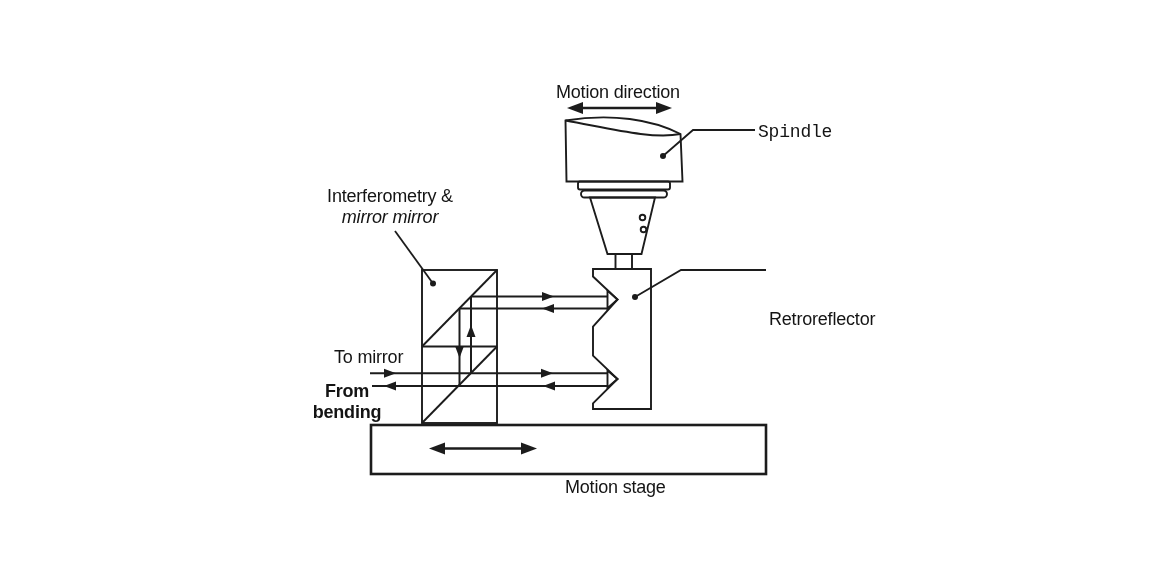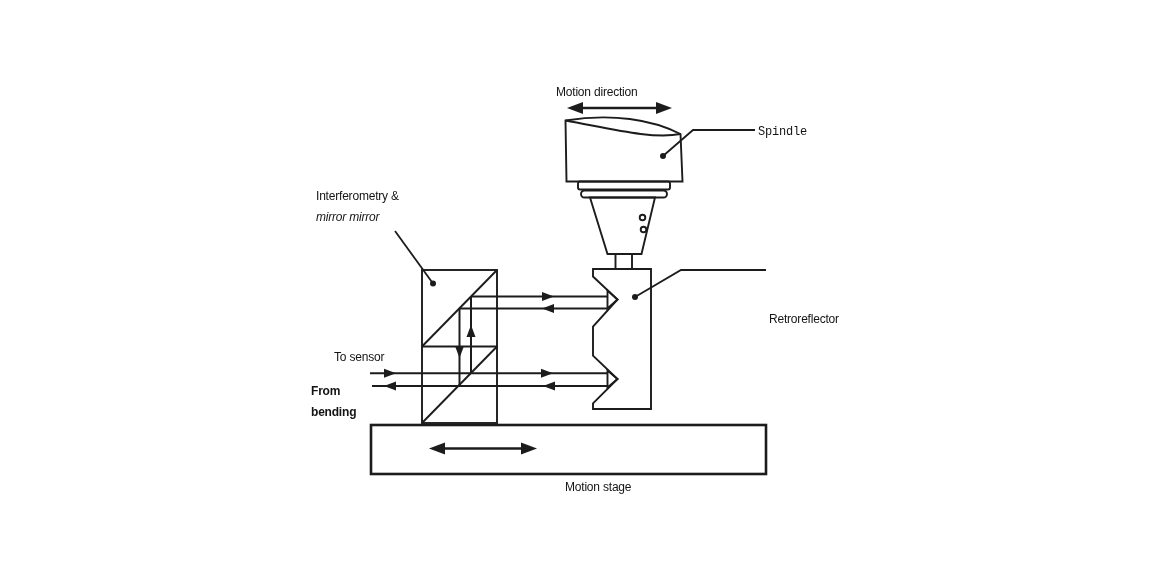--- a/index.html
+++ b/index.html
@@ -21,27 +21,27 @@
     overflow:hidden;
   }
   svg.diagram{
     position:absolute;
     left:0;top:0;
     color:var(--line-color);
   }
   .label{
     position:absolute;
     color:var(--text-color);
-    font-size:12px;
+    font-size:18px;
     letter-spacing:-0.2px;
     white-space:nowrap;
     line-height:20.5px;
   }
   .label .italic{font-style:italic;}
-  .center{text-align:left;}
+  .center{text-align:center;}
 </style>
 </head>
 <body>
 
 <div class="stage-area">
 
   <svg class="diagram" width="1155" height="572" viewBox="0 0 1155 572" fill="none" stroke="currentColor" stroke-width="1.9" stroke-linejoin="miter" stroke-linecap="butt">
 
     <g>
       <path d="M565.5,120.5 C612,113 652,119.5 680.5,134 L682.5,181.5 L566.5,181.5 Z"></path>
@@ -112,21 +112,21 @@
 
   <div class="label" style="left:556px;top:82px;">Motion direction</div>
 
   <div class="label" style="left:758px;top:122px;font-family:Liberation Mono, monospace;">Spindle</div>
 
   <div class="label center" style="left:316px;top:186px;width:148px;">
     <div>Interferometry &amp;</div>
     <div class="italic">mirror mirror</div>
   </div>
 
-  <div class="label" style="left:334px;top:347px;">To sensor</div>
+  <div class="label" style="left:334px;top:347px;">To mirror</div>
 
   <div class="label center" style="left:311px;top:381px;width:72px;font-weight:bold;">
     <div>From</div>
     <div>bending</div>
   </div>
 
   <div class="label" style="left:769px;top:261px;margin-top:48px;">Retroreflector</div>
 
   <div class="label" style="left:565px;top:441px;margin-top:36px;">Motion stage</div>
 

